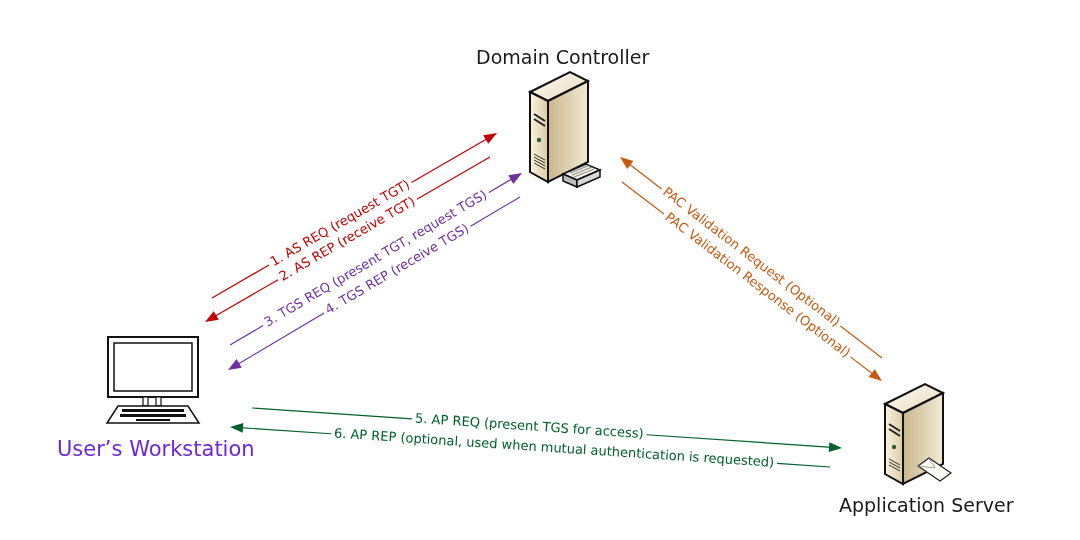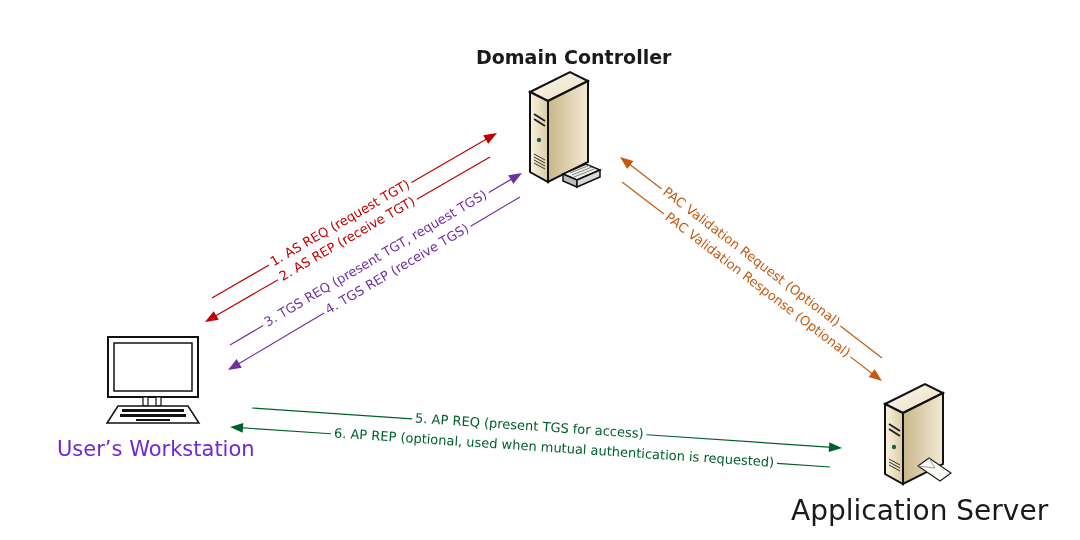--- a/index.html
+++ b/index.html
@@ -1,21 +1,21 @@
 <!DOCTYPE html>
 <html><head>
   <meta charset="utf-8">
   <style>
     html, body { margin: 0; padding: 0; background: #ffffff; }
     body { width: 1080px; height: 540px; position: relative; overflow: hidden;
            font-family: "Liberation Sans", sans-serif; }
     .node-label { position: absolute; font-family: "DejaVu Sans", sans-serif; color: #1a1a1a; white-space: nowrap; }
-    #lbl-dc { left: 476px; top: 46px; font-size: 19px; font-weight: bold; }
+    #lbl-dc { left: 476px; top: 46px; font-size: 19px; }
     #lbl-ws { left: 57px; top: 437px; font-size: 21px; color: #6d28d9; }
-    #lbl-as { left: 791px; top: 494px; font-size: 28px; }
+    #lbl-as { left: 839px; top: 494px; font-size: 19px; }
     svg#diagram { position: absolute; left: 0; top: 0; }
     .msg { font-family: "DejaVu Sans", sans-serif; font-size: 13px; }
   </style>
 </head>
 <body>
 
 <svg id="diagram" width="1080" height="540" viewBox="0 0 1080 540">
   <defs>
     <linearGradient id="caseFront" x1="0" y1="0" x2="1" y2="0">
       <stop offset="0" stop-color="#fbf4e2"></stop>

